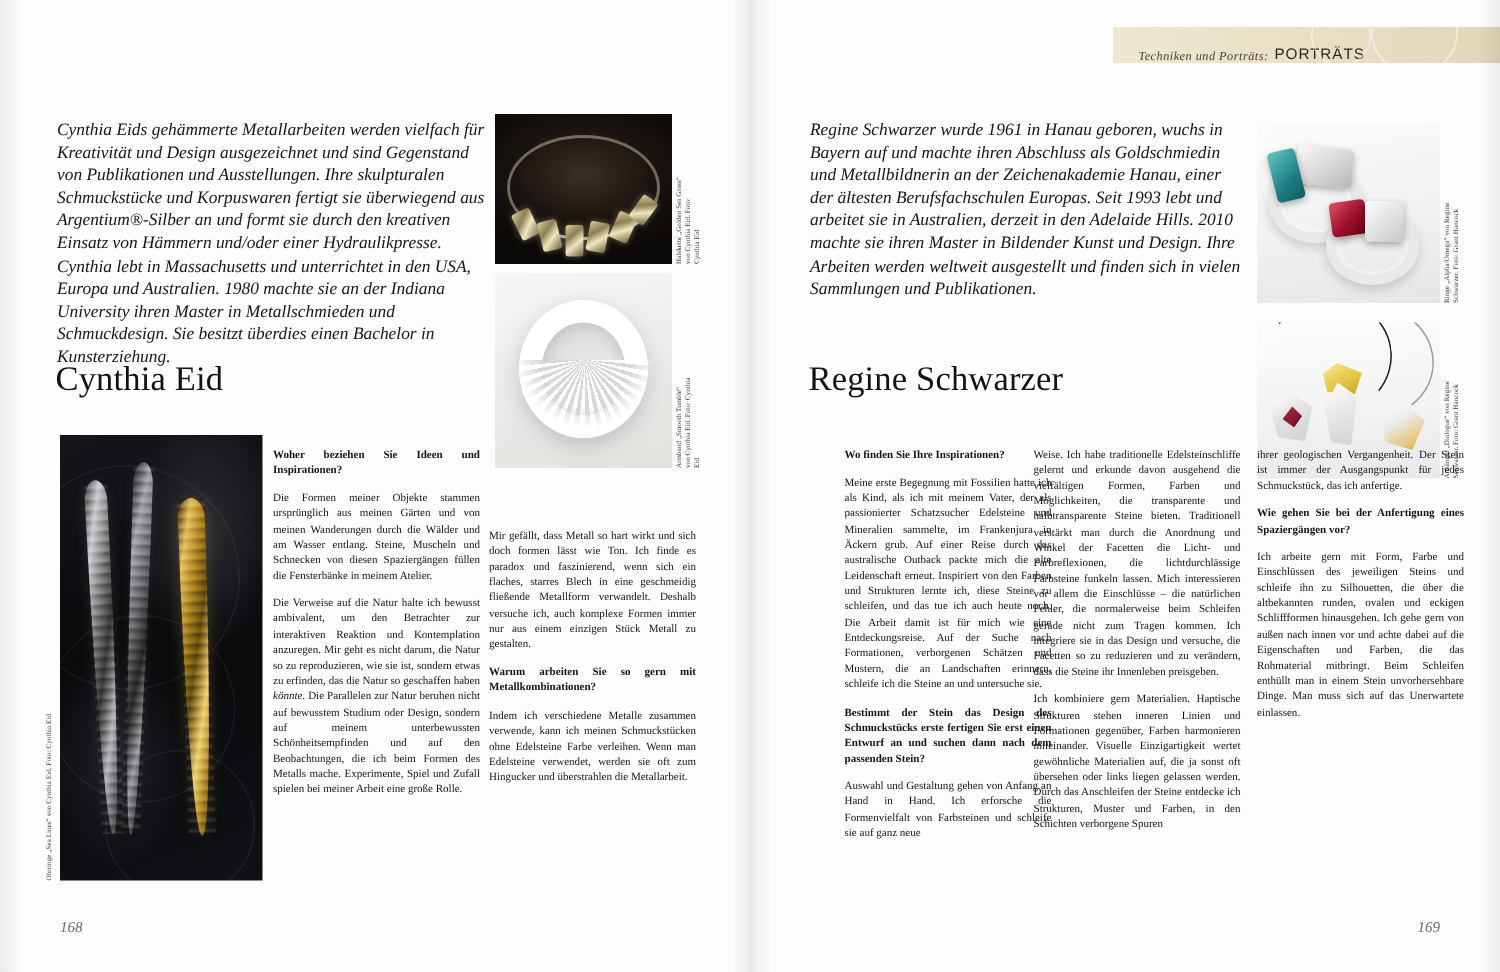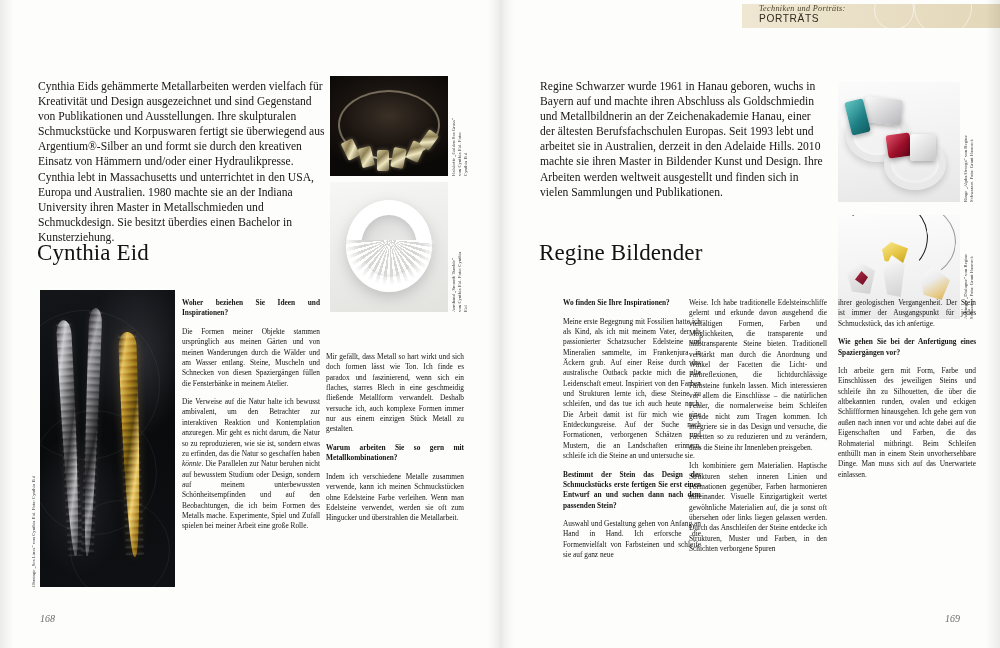--- a/index.html
+++ b/index.html
@@ -30,39 +30,40 @@
     pointer-events:none; z-index:40;
   }
   
   #edge-left  { position:absolute; left:0; top:0; width:14px; height:648px;
     background:linear-gradient(to right, rgba(0,0,0,0.07), rgba(0,0,0,0)); z-index:40; pointer-events:none;}
   #edge-right { position:absolute; right:0; top:0; width:14px; height:648px;
     background:linear-gradient(to left, rgba(0,0,0,0.07), rgba(0,0,0,0)); z-index:40; pointer-events:none;}
 
   
   #runhead {
-    position:absolute; right:0; top:4px; width:258px; height:24px;
+    position:absolute; right:0; top:18px; width:258px; height:24px;
     background:linear-gradient(to right,#efe7d2 0%, #e8dec4 55%, #e3d7b8 100%);
-    display:flex; align-items:flex-start; padding-left:17px;
-    letter-spacing:.02em; z-index:20;flex-direction:column;
+    display:flex; align-items:flex-end; padding-left:17px;
+    letter-spacing:.02em; z-index:20;
   }
   #runhead .rh-ital {
     font-style:italic; font-size:8.2px; color:#4a412d; margin-right:4px;
     font-family:"Liberation Serif", serif;
   }
   #runhead .rh-caps {
     font-family:"Liberation Sans", sans-serif; font-size:10.2px;
     letter-spacing:.06em; color:#2f2a1e;
   }
   
   .rh-swirl { position:absolute; border-radius:50%; border:1px solid rgba(255,255,255,.55); }
 
   
   .intro {
     position:absolute;
+    font-style:italic;
     font-size:11.6px;
     line-height:15.1px;
     color:#181512;
     text-align:left;
     font-family:"Liberation Serif", serif;
   }
   #intro-left  { left:38px;  top:79px; width:287px; }
   #intro-right { left:540px; top:79px; width:287px; }
 
   
@@ -319,21 +320,21 @@
   <div class="col" id="l-col2">
     <p>Mir gefällt, dass Metall so hart wirkt und sich doch formen lässt wie Ton. Ich finde es paradox und faszinierend, wenn sich ein flaches, starres Blech in eine geschmeidig fließende Metallform verwandelt. Deshalb versuche ich, auch komplexe Formen immer nur aus einem einzigen Stück Metall zu gestalten.</p>
     <p class="q">Warum arbeiten Sie so gern mit Metallkombinationen?</p>
     <p>Indem ich verschiedene Metalle zusammen verwende, kann ich meinen Schmuckstücken ohne Edelsteine Farbe verleihen. Wenn man Edelsteine verwendet, werden sie oft zum Hingucker und überstrahlen die Metallarbeit.</p>
   </div>
 
   <div class="folio" id="folio-left">168</div>
 
   <div class="intro" id="intro-right">Regine Schwarzer wurde 1961 in Hanau geboren, wuchs in Bayern auf und machte ihren Abschluss als Goldschmiedin und Metallbildnerin an der Zeichenakademie Hanau, einer der ältesten Berufsfachschulen Europas. Seit 1993 lebt und arbeitet sie in Australien, derzeit in den Adelaide Hills. 2010 machte sie ihren Master in Bildender Kunst und Design. Ihre Arbeiten werden weltweit ausgestellt und finden sich in vielen Sammlungen und Publikationen.</div>
 
-  <div class="artist-title" id="title-right">Regine Bildender</div>
+  <div class="artist-title" id="title-right">Regine Schwarzer</div>
 
   <div class="img-box" id="img-rings">
     <div class="ring-band" id="ring1"></div>
     <div class="ring-band" id="ring2"></div>
     <div class="stone" id="stone-silver"></div>
     <div class="stone" id="stone-teal"></div>
     <div class="stone" id="stone-red"></div>
     <div class="stone" id="stone-white"></div>
   </div>
   <div class="vcap" id="cap-rings">Ringe „Alpha/Omega“ von Regine Schwarzer. Foto: Grant Hancock</div>

